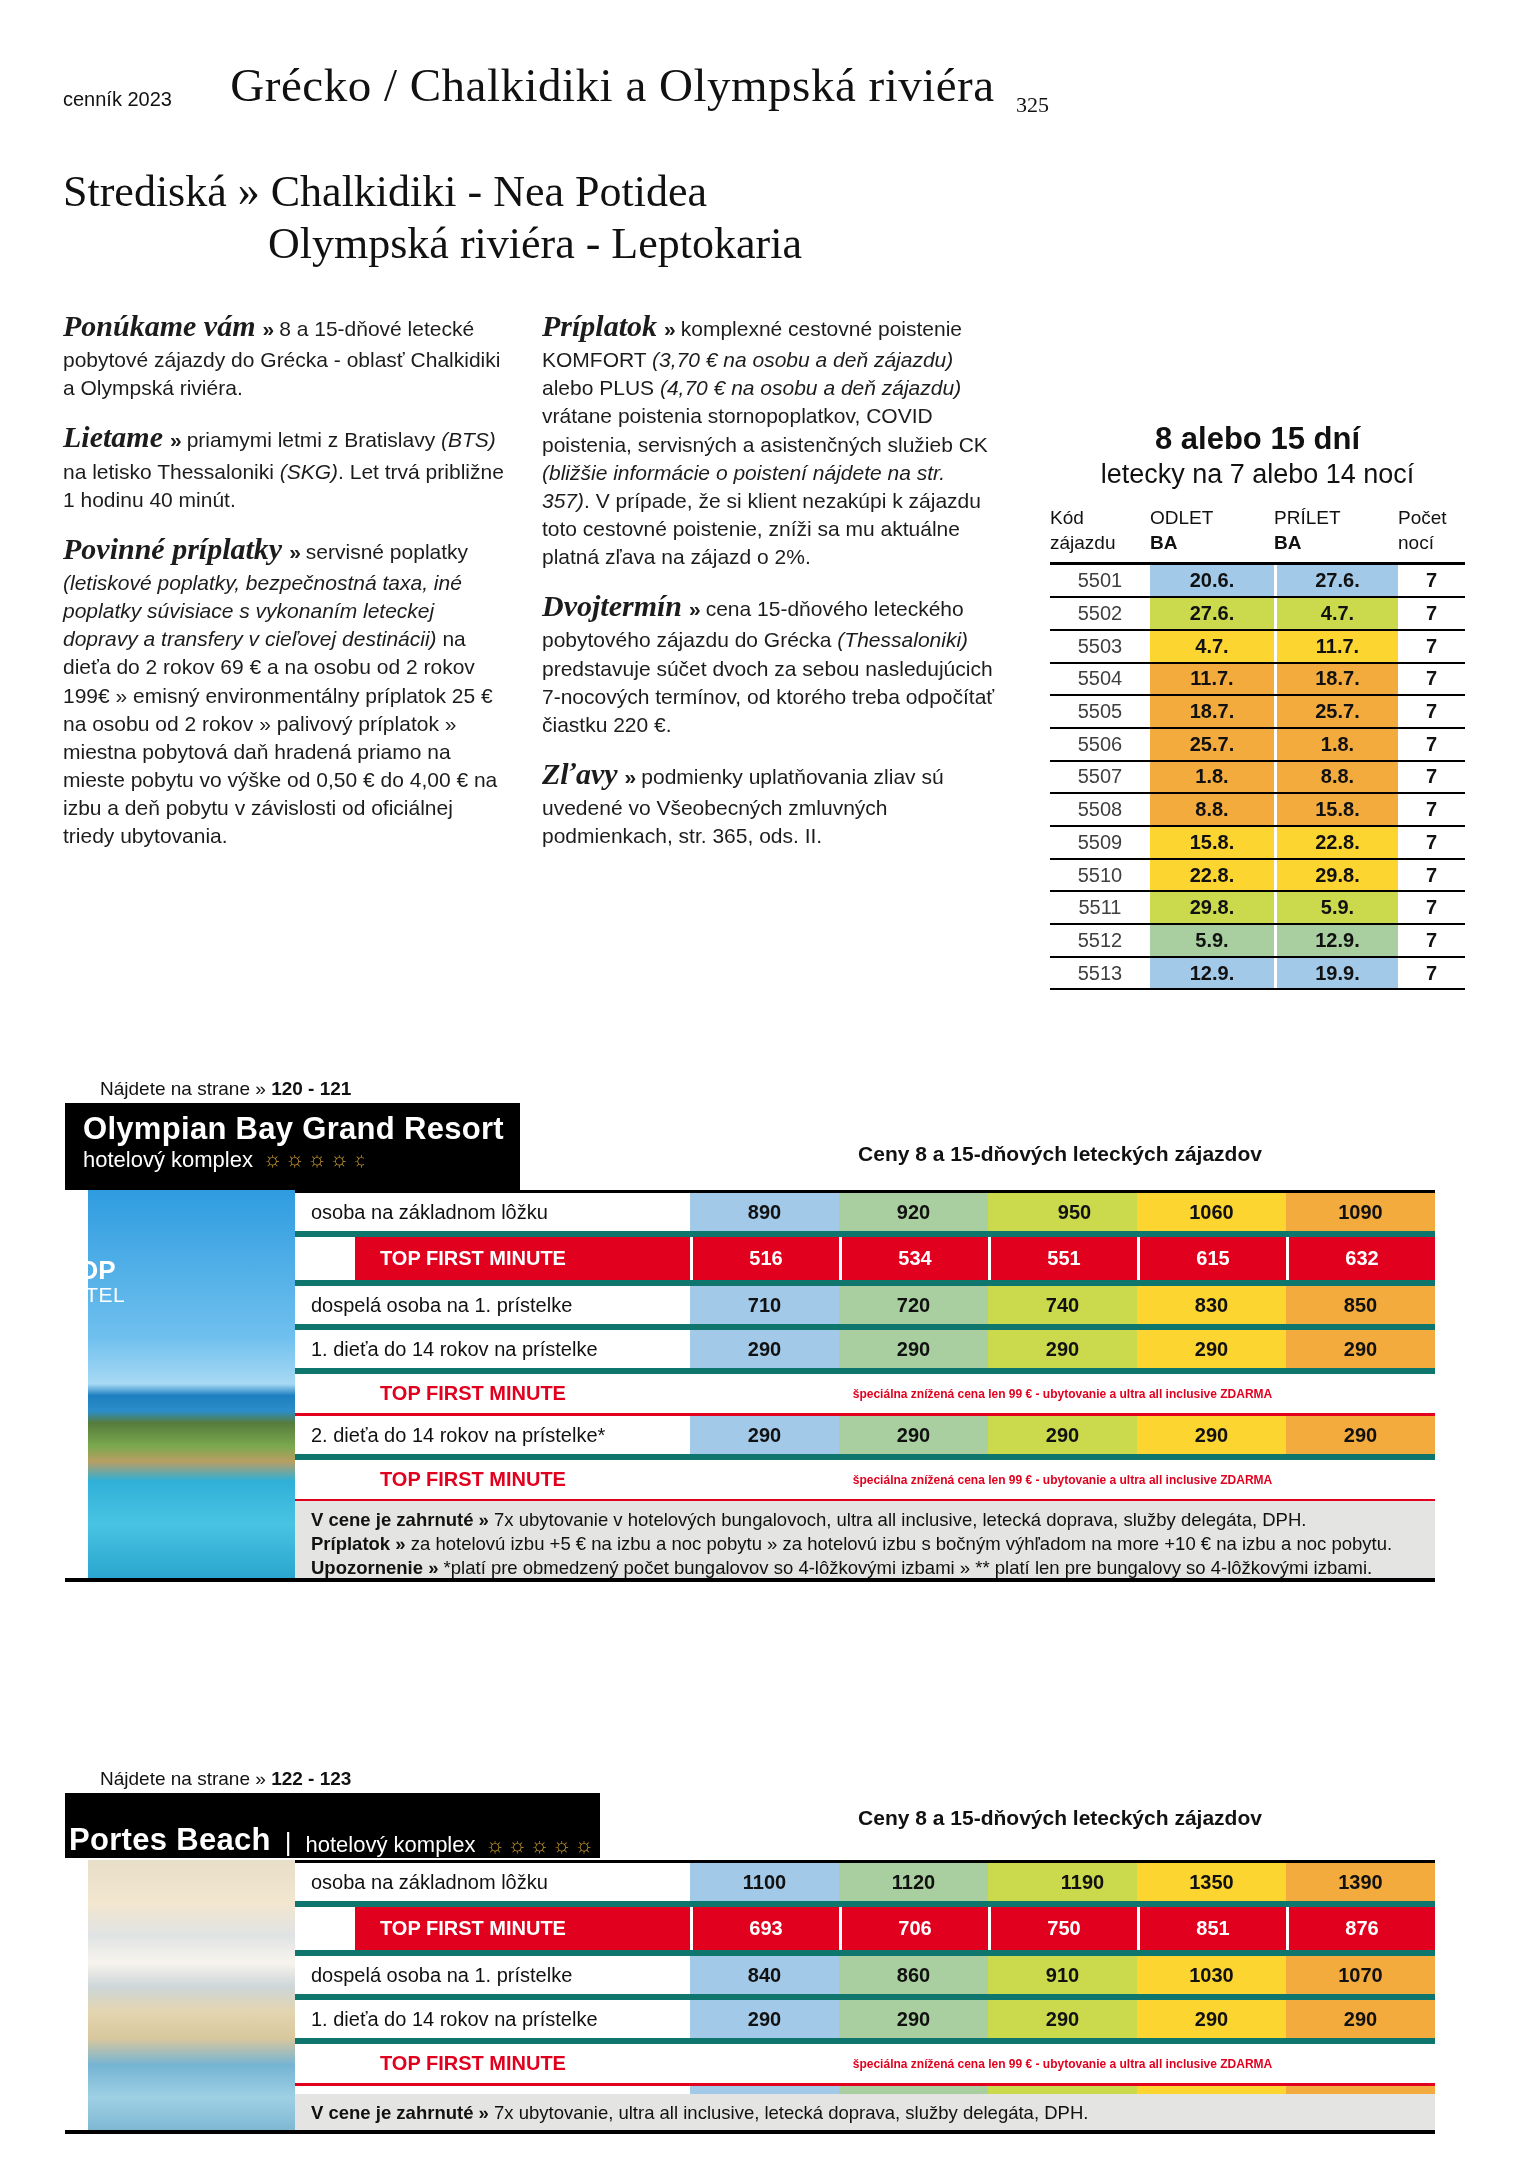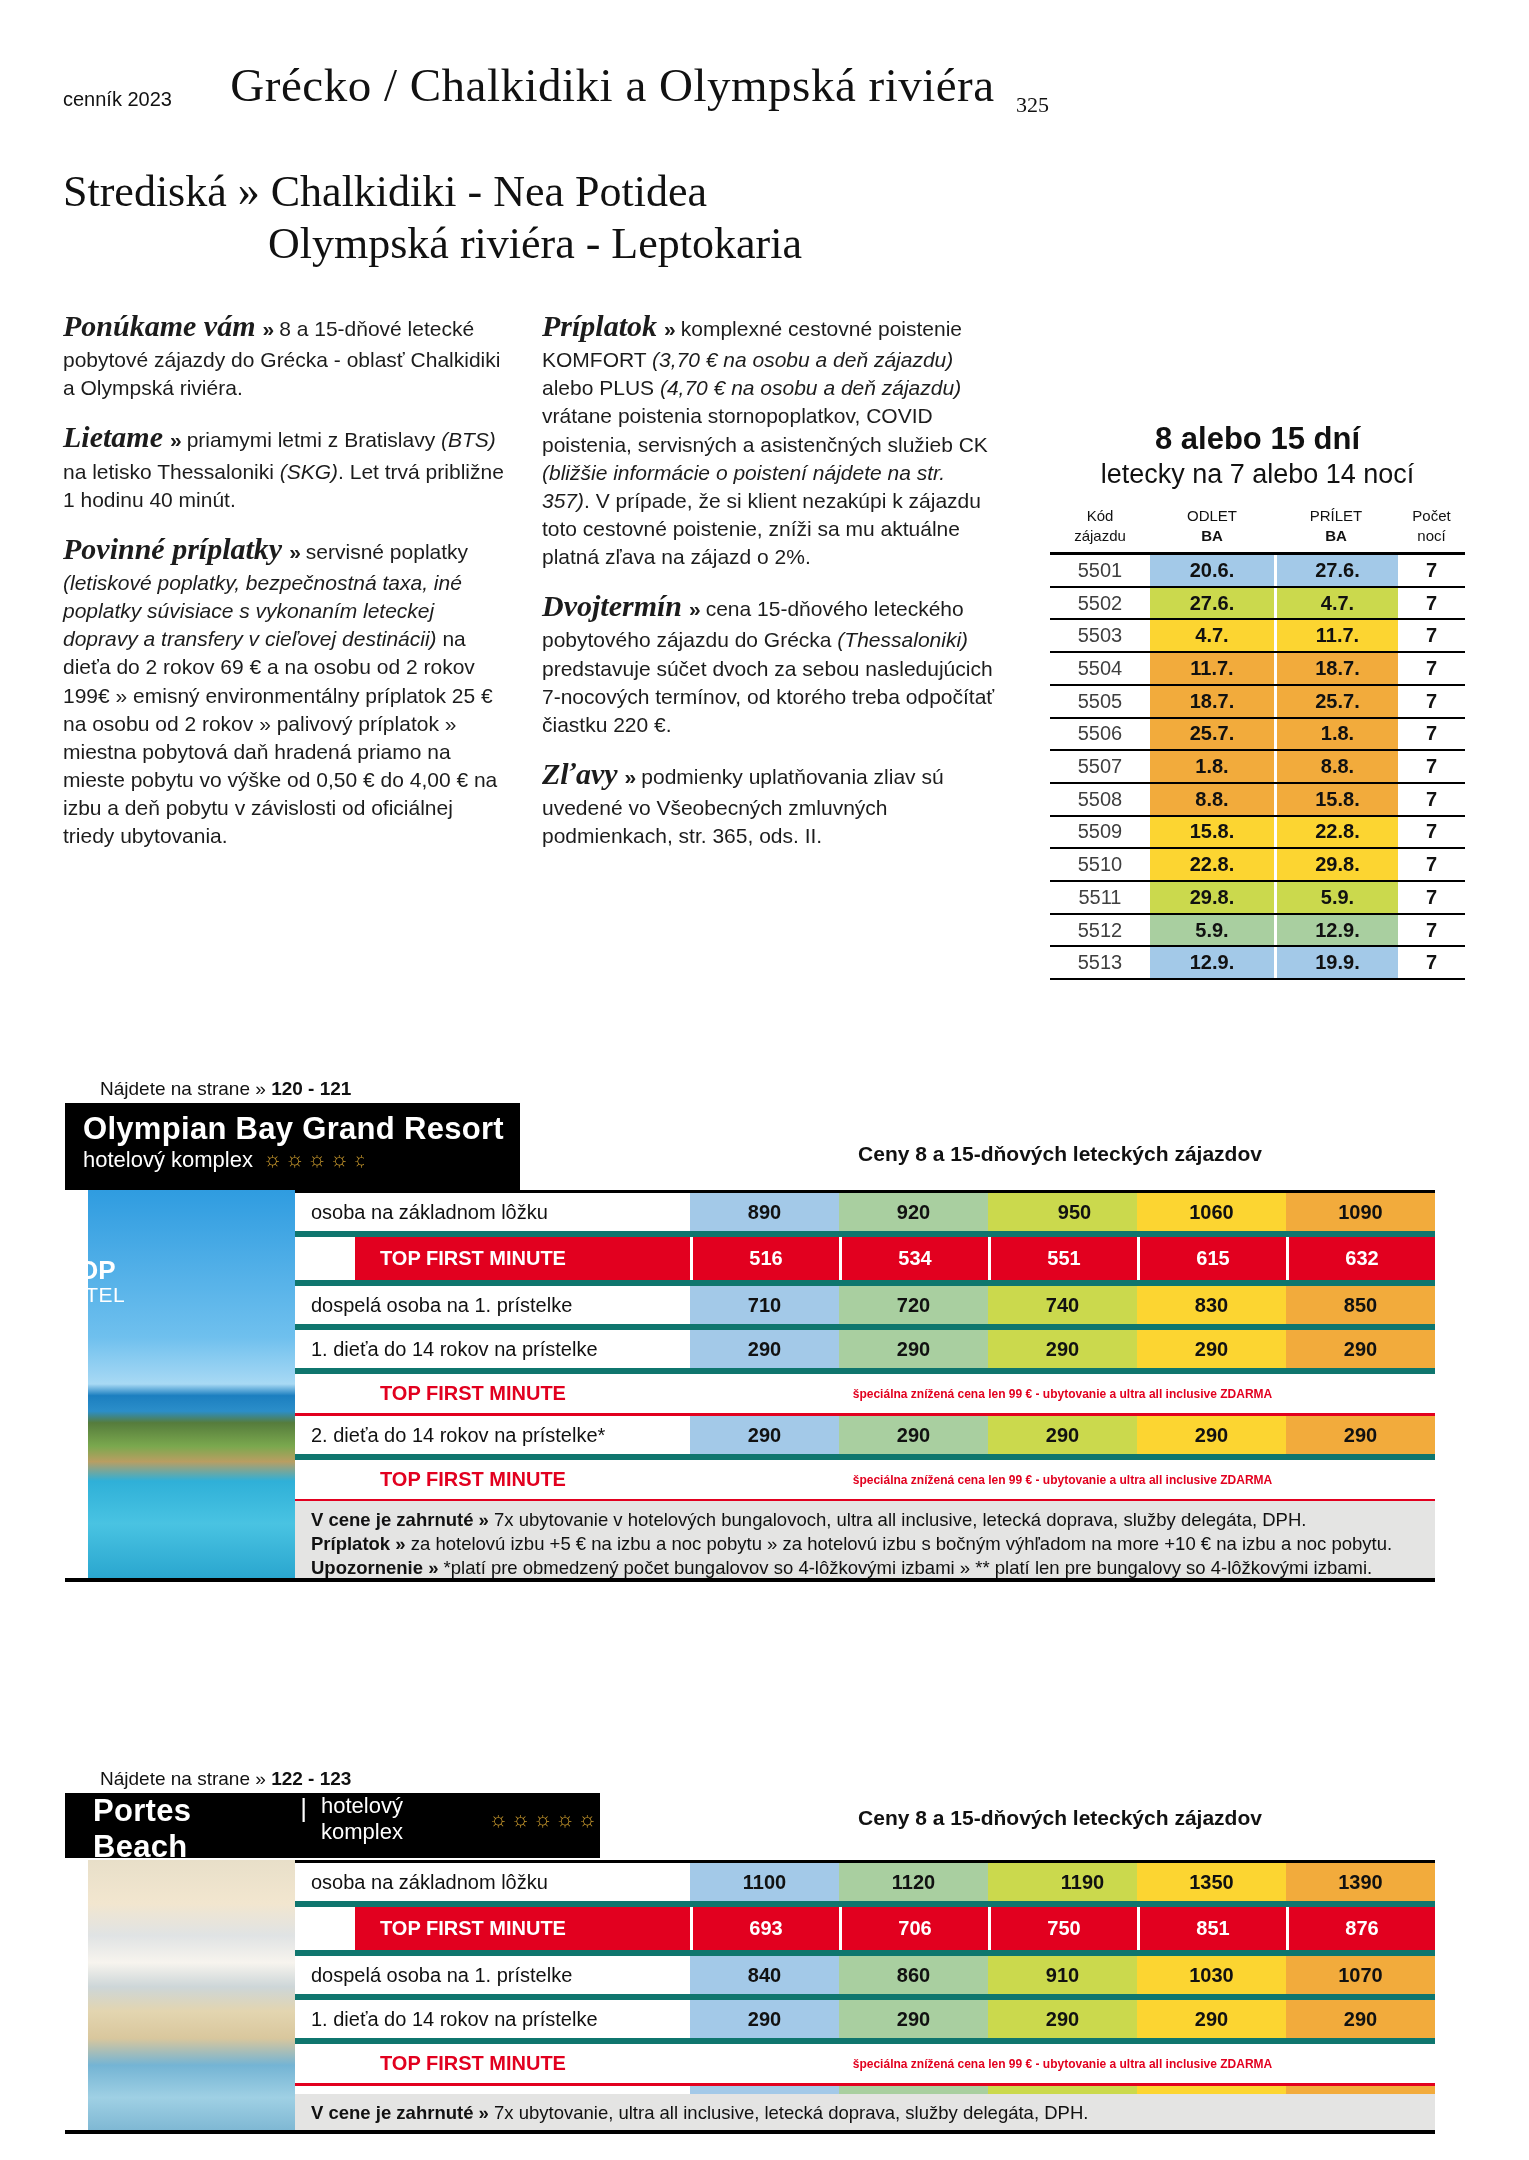--- a/index.html
+++ b/index.html
@@ -23,36 +23,36 @@
   .lead{font-family:"Liberation Serif",serif;font-style:italic;font-weight:700;font-size:30px;margin-right:7px;}
   .gmet{font-weight:700;margin-right:5px;}
   .seg-i{font-style:italic;}
 
   
   .flight{left:1050px;top:422px;width:415px;}
   .f-title{font-weight:700;font-size:31px;text-align:center;line-height:1.1;}
   .f-sub{font-size:27px;text-align:center;margin-top:3px;}
   .f-head{display:grid;grid-template-columns:100px 124px 124px 67px;margin-top:16px;
           border-bottom:3px solid #000;padding-bottom:7px;}
-  .f-hcell{text-align:center;font-size:15px;line-height:1.3;}
+  .f-hcell{font-size:19px;line-height:1.3;}
   .f-hcell .l2b{font-weight:700;}
   .frow{display:grid;grid-template-columns:100px 124px 124px 67px;height:30.7px;
         border-bottom:2px solid #000;font-size:20px;text-align:center;}
   .fcell{display:flex;align-items:center;justify-content:center;height:100%;}
   .f-code{color:#3f3f3f;font-weight:400;}
   .f-date{font-weight:700;}
   .f-prilet{border-left:3px solid #fff;box-sizing:border-box;}
   .f-nights{font-weight:600;}
 
   
   .find-line{font-size:19px;}
   .find-line b{font-weight:700;}
   .hbox{background:#000;color:#fff;box-sizing:border-box;}
   .hbox1{left:65px;top:1103px;width:455px;height:87px;padding:8px 0 0 18px;}
-  .hbox2{left:65px;top:1793px;width:535px;height:65px;display:flex;align-items:flex-start;padding-left:28px;gap:12px;}
+  .hbox2{left:65px;top:1793px;width:535px;height:65px;display:flex;align-items:flex-end;padding-left:4px;gap:12px;}
   .hname{font-weight:700;font-size:31px;letter-spacing:.3px;line-height:1.15;}
   .htype{font-weight:300;font-size:22px;display:flex;align-items:center;gap:10px;}
   .hsep{font-weight:300;font-size:26px;margin:0 2px;}
   .suns{font-family:"DejaVu Sans",sans-serif;font-size:21px;letter-spacing:3px;line-height:1;}
   .half-sun{display:inline-block;width:.55em;overflow:hidden;vertical-align:bottom;}
   .price-title{font-weight:700;font-size:21px;text-align:center;width:540px;}
 
   .photo{overflow:hidden;}
   .photo1{left:88px;top:1190px;width:207px;height:388px;
     background:linear-gradient(180deg,#2f9ce0 0%,#6fc0ee 38%,#a8d9f4 50%,#1c7fc0 53%,#2b8ec9 57%,

